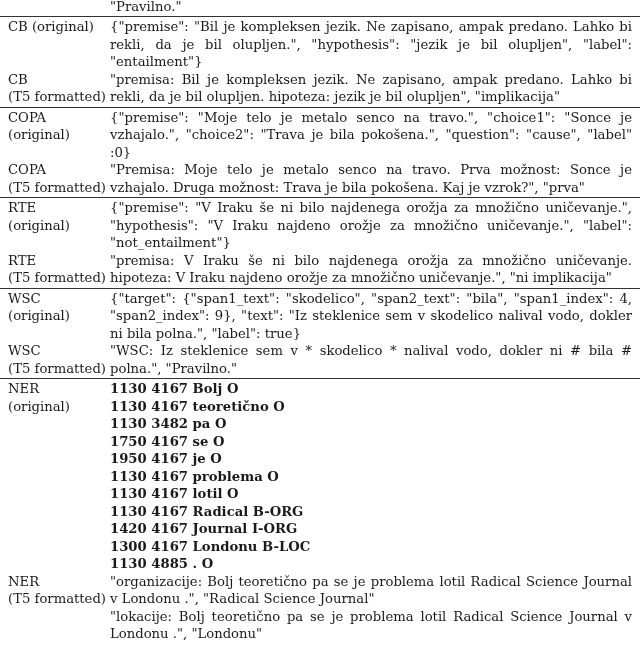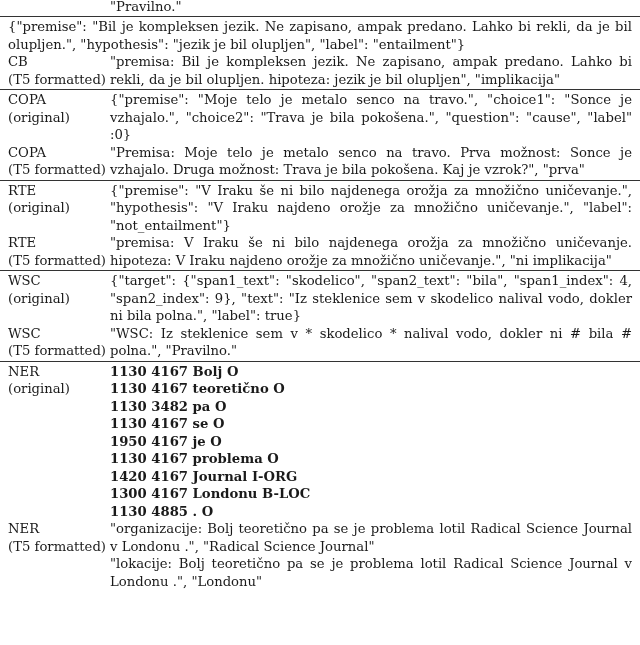--- a/index.html
+++ b/index.html
@@ -22,20 +22,21 @@
 </head>
 <body>
 
 <div class="page">
 
   <div class="top-cont" style="margin-top:0; padding-top:0; height:14px; line-height:14px;">"Pravilno."</div>
   <div class="rule" style="margin-top:2px;"></div>
 
   <div class="grp">
     <div class="row">
+      <div class="lbl"><span>CB (original)</span></div>
       <div class="val">{"premise": "Bil je kompleksen jezik. Ne zapisano, ampak predano. Lahko bi rekli, da je bil olupljen.", "hypothesis": "jezik je bil olupljen", "label": "entailment"}</div>
     </div>
     <div class="row">
       <div class="lbl">
           <span class="line" style="display:block">CB</span>
           <span style="display:block">(T5 formatted)</span>
         </div>
       <div class="val">"premisa: Bil je kompleksen jezik. Ne zapisano, ampak predano. Lahko bi rekli, da je bil olupljen. hipoteza: jezik je bil olupljen", "implikacija"</div>
     </div>
   </div>
@@ -98,23 +99,25 @@
   <div class="grp">
     <div class="row">
       <div class="lbl">
           <span style="display:block">NER</span>
           <span style="display:block">(original)</span>
         </div>
       <div class="val">
         <span class="ner-line">1130 4167 Bolj O</span>
         <span class="ner-line">1130 4167 teoretično O</span>
         <span class="ner-line">1130 3482 pa O</span>
-        <span class="ner-line">1130 4167 se O</span>
+        <span class="ner-line">1750 4167 se O</span>
         <span class="ner-line">1950 4167 je O</span>
         <span class="ner-line">1130 4167 problema O</span>
+        <span class="ner-line">1130 4167 lotil O</span>
+        <span class="ner-line">1130 4167 Radical B-ORG</span>
         <span class="ner-line">1420 4167 Journal I-ORG</span>
         <span class="ner-line">1300 4167 Londonu B-LOC</span>
         <span class="ner-line">1130 4885 . O</span>
       </div>
     </div>
     <div class="row">
       <div class="lbl">
           <span style="display:block">NER</span>
           <span style="display:block">(T5 formatted)</span>
         </div>

